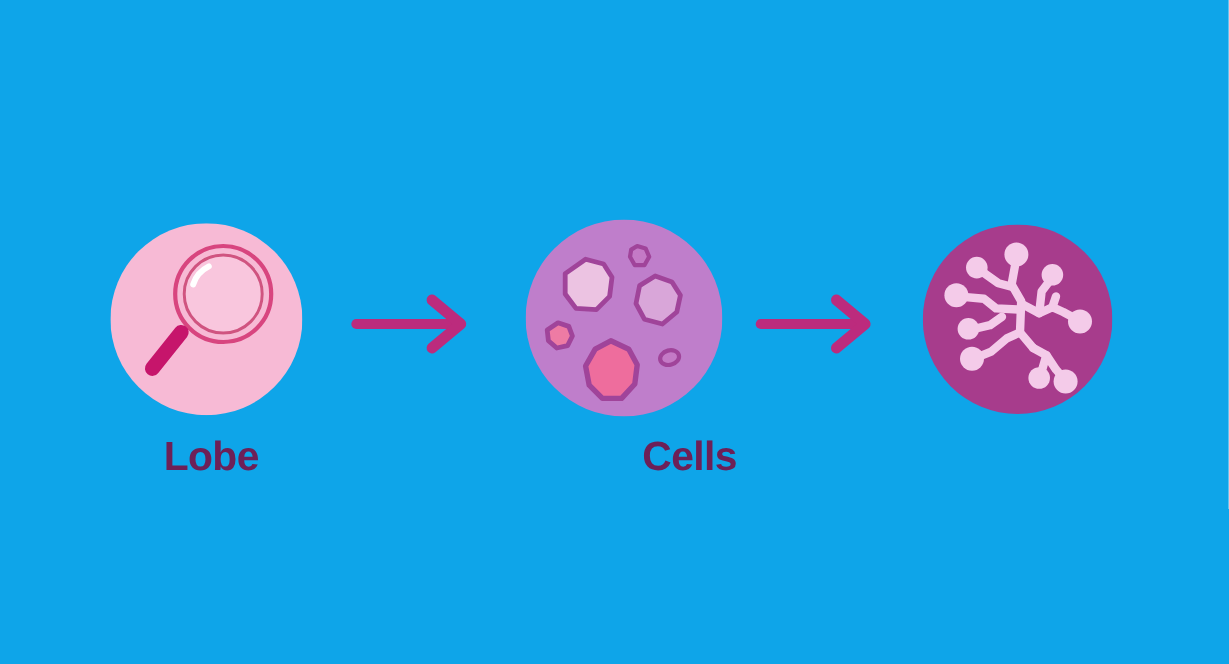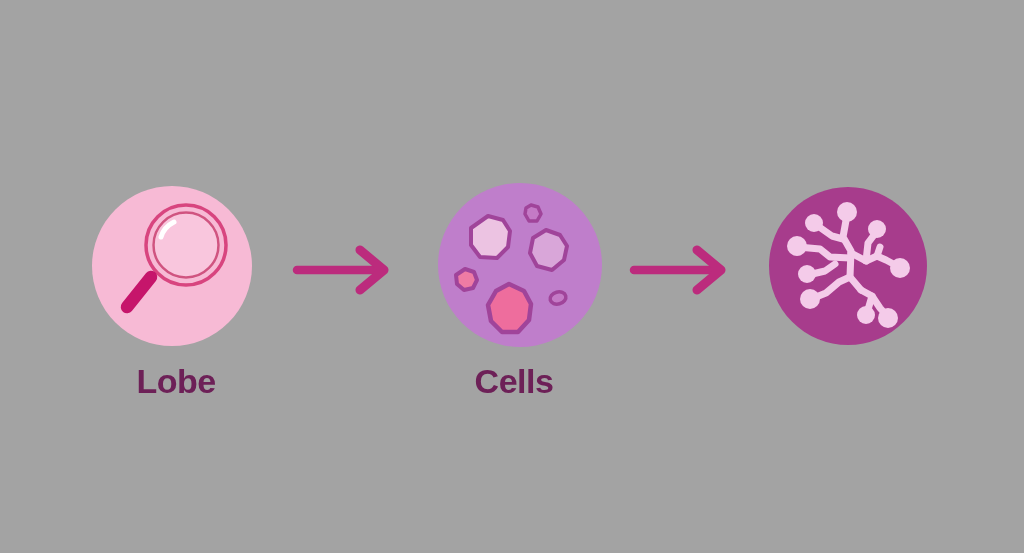--- a/index.html
+++ b/index.html
@@ -4,21 +4,21 @@
 <style>
   html, body {
     margin: 0;
     padding: 0;
     background: #ffffff;
   }
   #canvas {
     position: relative;
     width: 1024px;
     height: 553px;
-    background: #a3a3a3;
+    background: #0ea5e9;
     overflow: hidden;
     font-family: "Liberation Sans", sans-serif;
   }
   .stage-icon {
     position: absolute;
   }
   .stage-label {
     position: absolute;
     width: 200px;
     top: 363px;
@@ -26,21 +26,21 @@
     font-size: 34px;
     font-weight: bold;
     letter-spacing: -0.5px;
     color: #6d2057;
     line-height: 1.1;
   }
   #lobe-icon    { left: 92px;  top: 186px; }
   #cells-icon   { left: 438px; top: 183px; }
   #network-icon { left: 769px; top: 187px; }
   #lobe-label    { left: 76px;  }
-  #cells-label   { left: 414px; }
+  #cells-label   { left: 414px; text-align: right; }
   #network-label { left: 760px; }
   .arrow {
     position: absolute;
     top: 243px;
   }
   #arrow-1 { left: 288px; }
   #arrow-2 { left: 625px; }
 </style>
 </head>
 <body>

